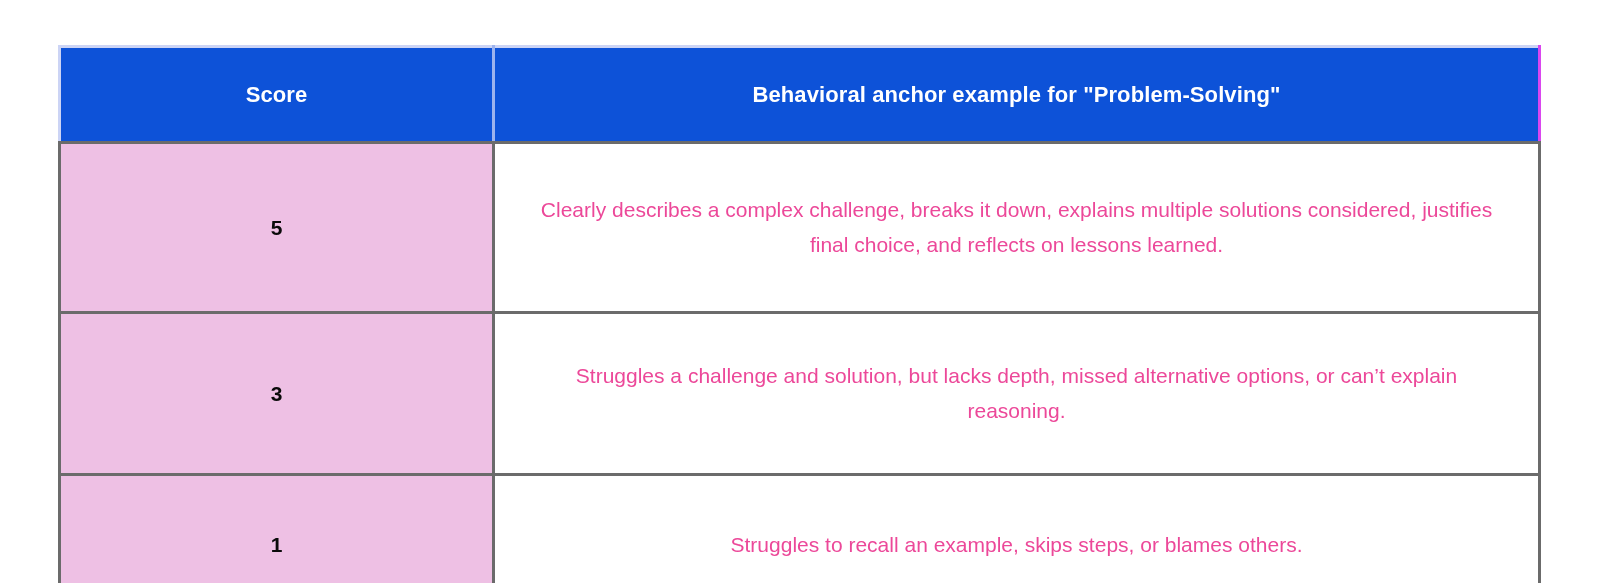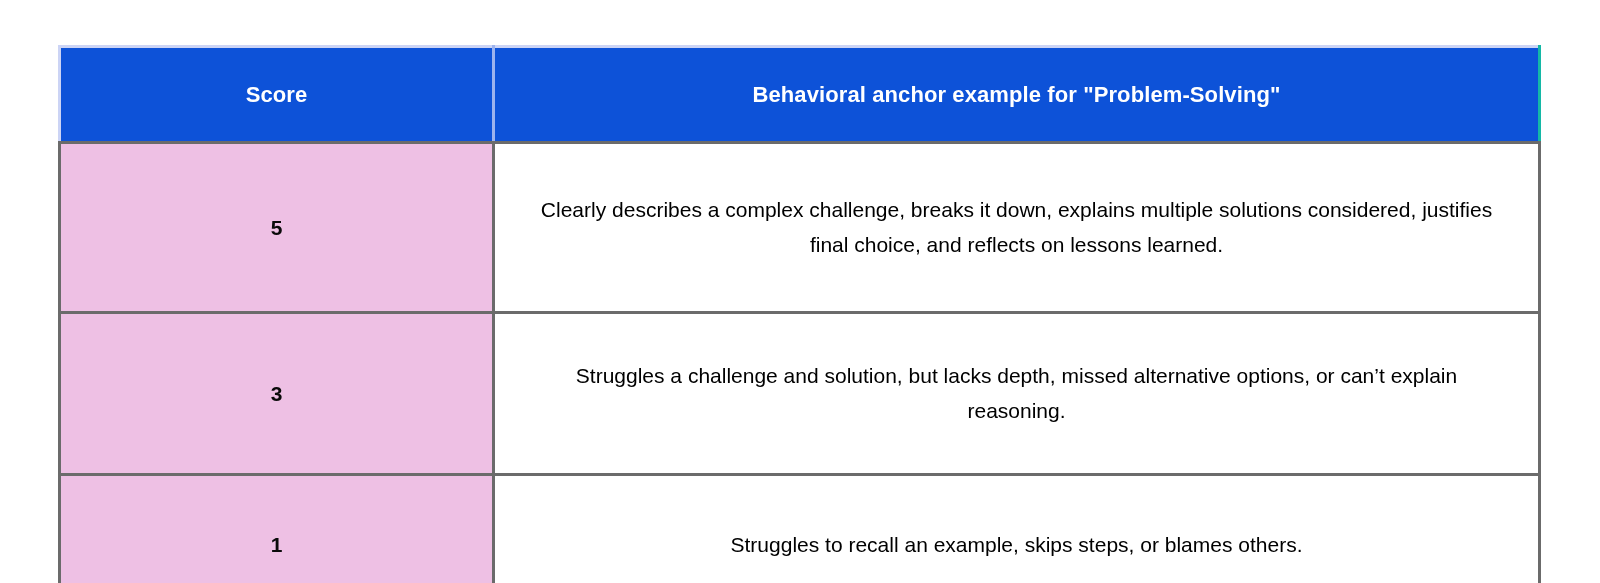--- a/index.html
+++ b/index.html
@@ -41,21 +41,21 @@
     padding: 0 14px;
     letter-spacing: 0.1px;
     border-top: 3px solid #ccd4f5;
     border-bottom: 3px solid #6b6b6b;
   }
   .rubric-table thead th.col-score {
     border-left: 3px solid #ccd4f5;
     border-right: 3px solid #9cb3ee;
   }
   .rubric-table thead th.col-anchor {
-    border-right: 3px solid #14b8a6;
+    border-right: 3px solid #d946ef;
   }
 
   
   .rubric-table tbody td {
     border: 3px solid #6b6b6b;
     vertical-align: middle;
     color: #111111;
   }
   .rubric-table tbody td.score-cell {
     background: #eec0e4;
@@ -64,21 +64,21 @@
     font-weight: bold;
     color: #0a0a0a;
   }
   .rubric-table tbody td.anchor-cell {
     background: #ffffff;
     text-align: center;
     font-size: 21px;
     font-weight: normal;
     line-height: 1.62;
     padding: 14px 34px;
-    color: #000000;
+    color: #ec4899;
   }
 
   .row-tall   .score-cell,
   .row-tall   .anchor-cell { height: 139px; }
   .row-mid    .score-cell,
   .row-mid    .anchor-cell { height: 131px; }
   .row-short  .score-cell,
   .row-short  .anchor-cell { height: 110px; }
 
   .col-score  { width: 434px; }

